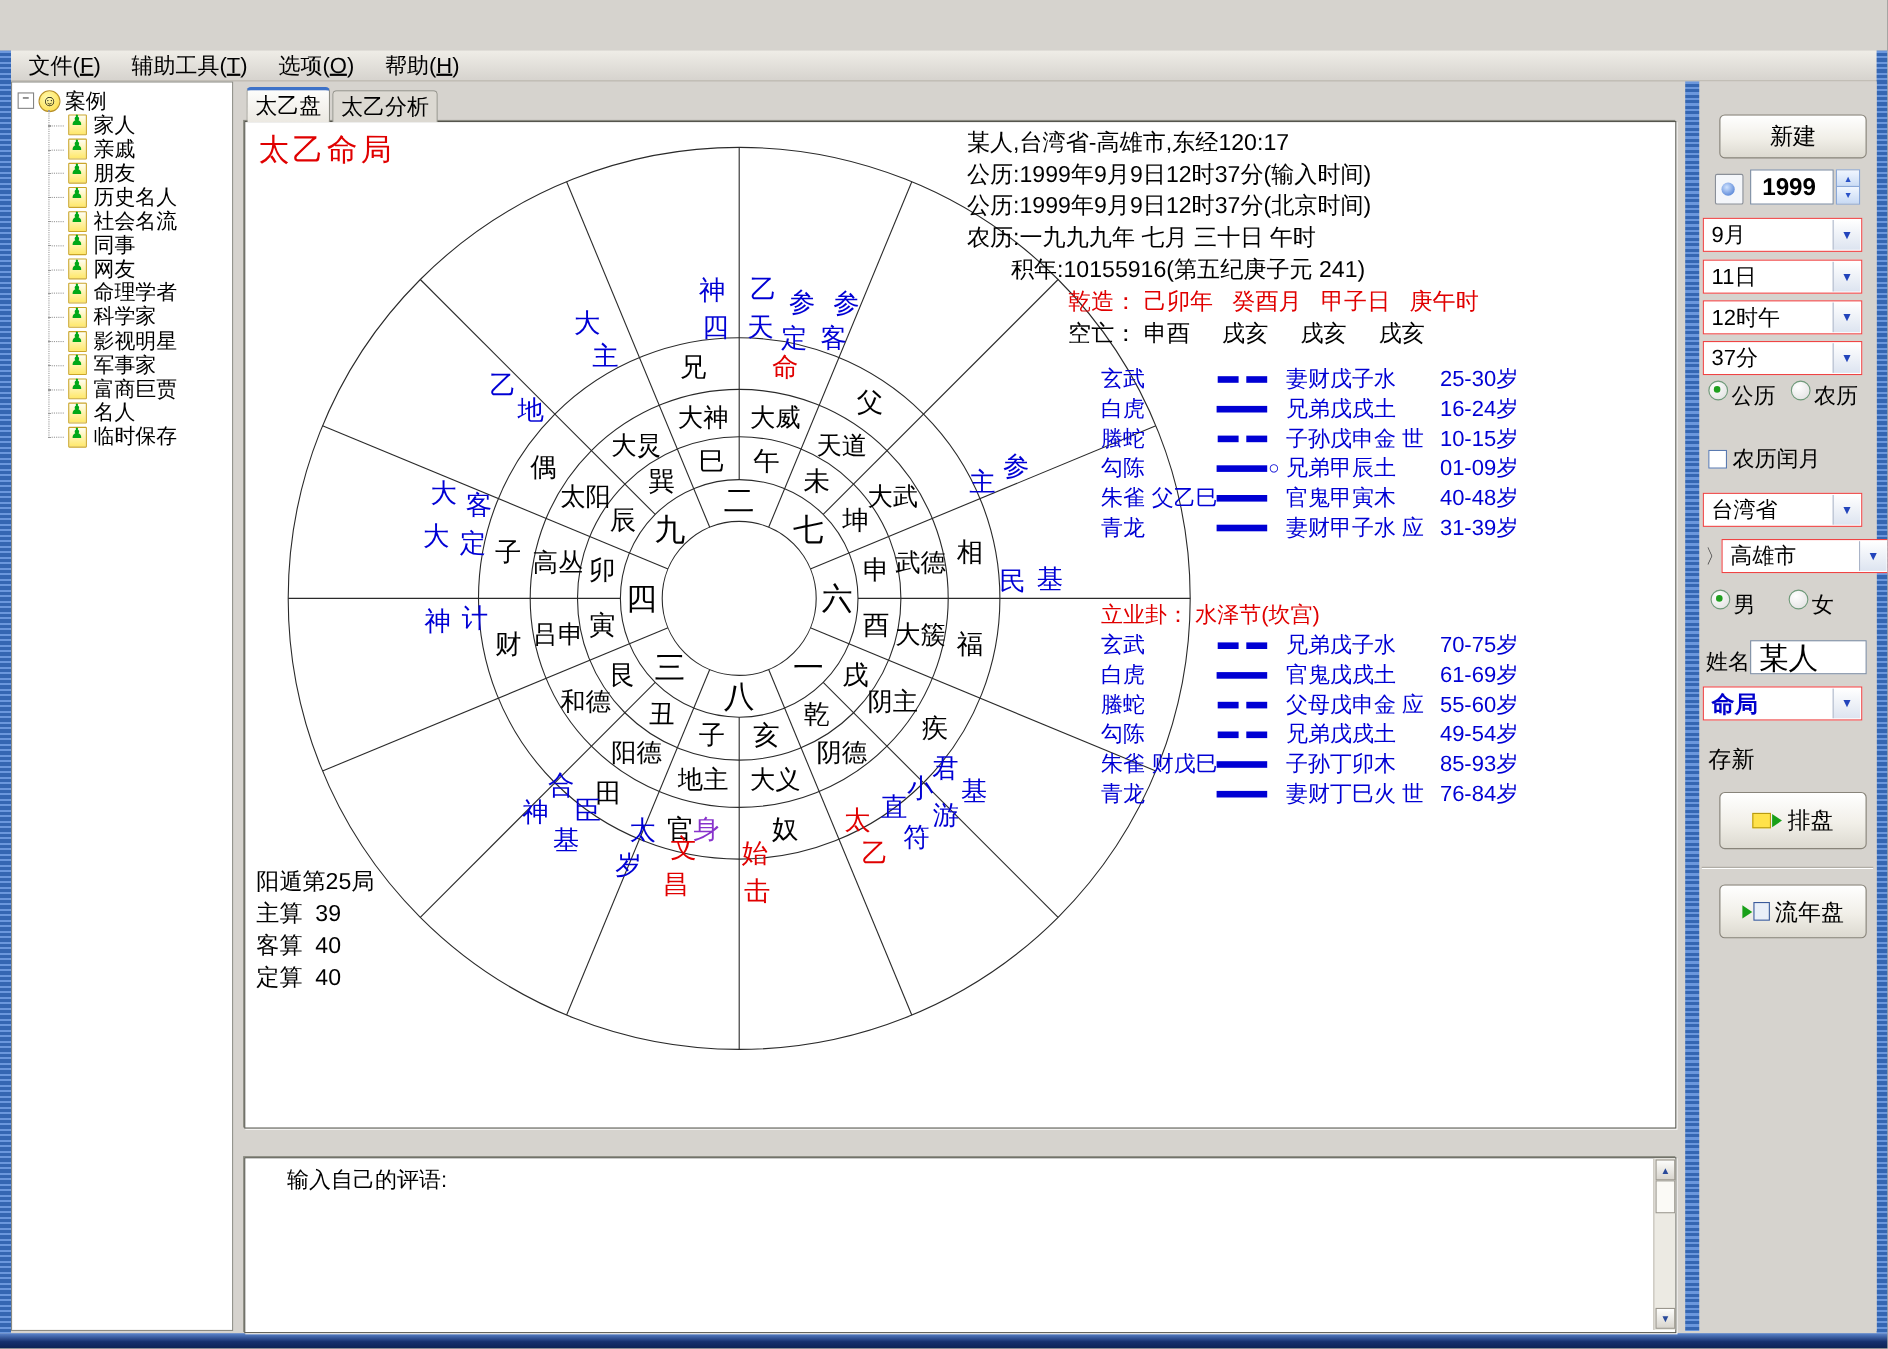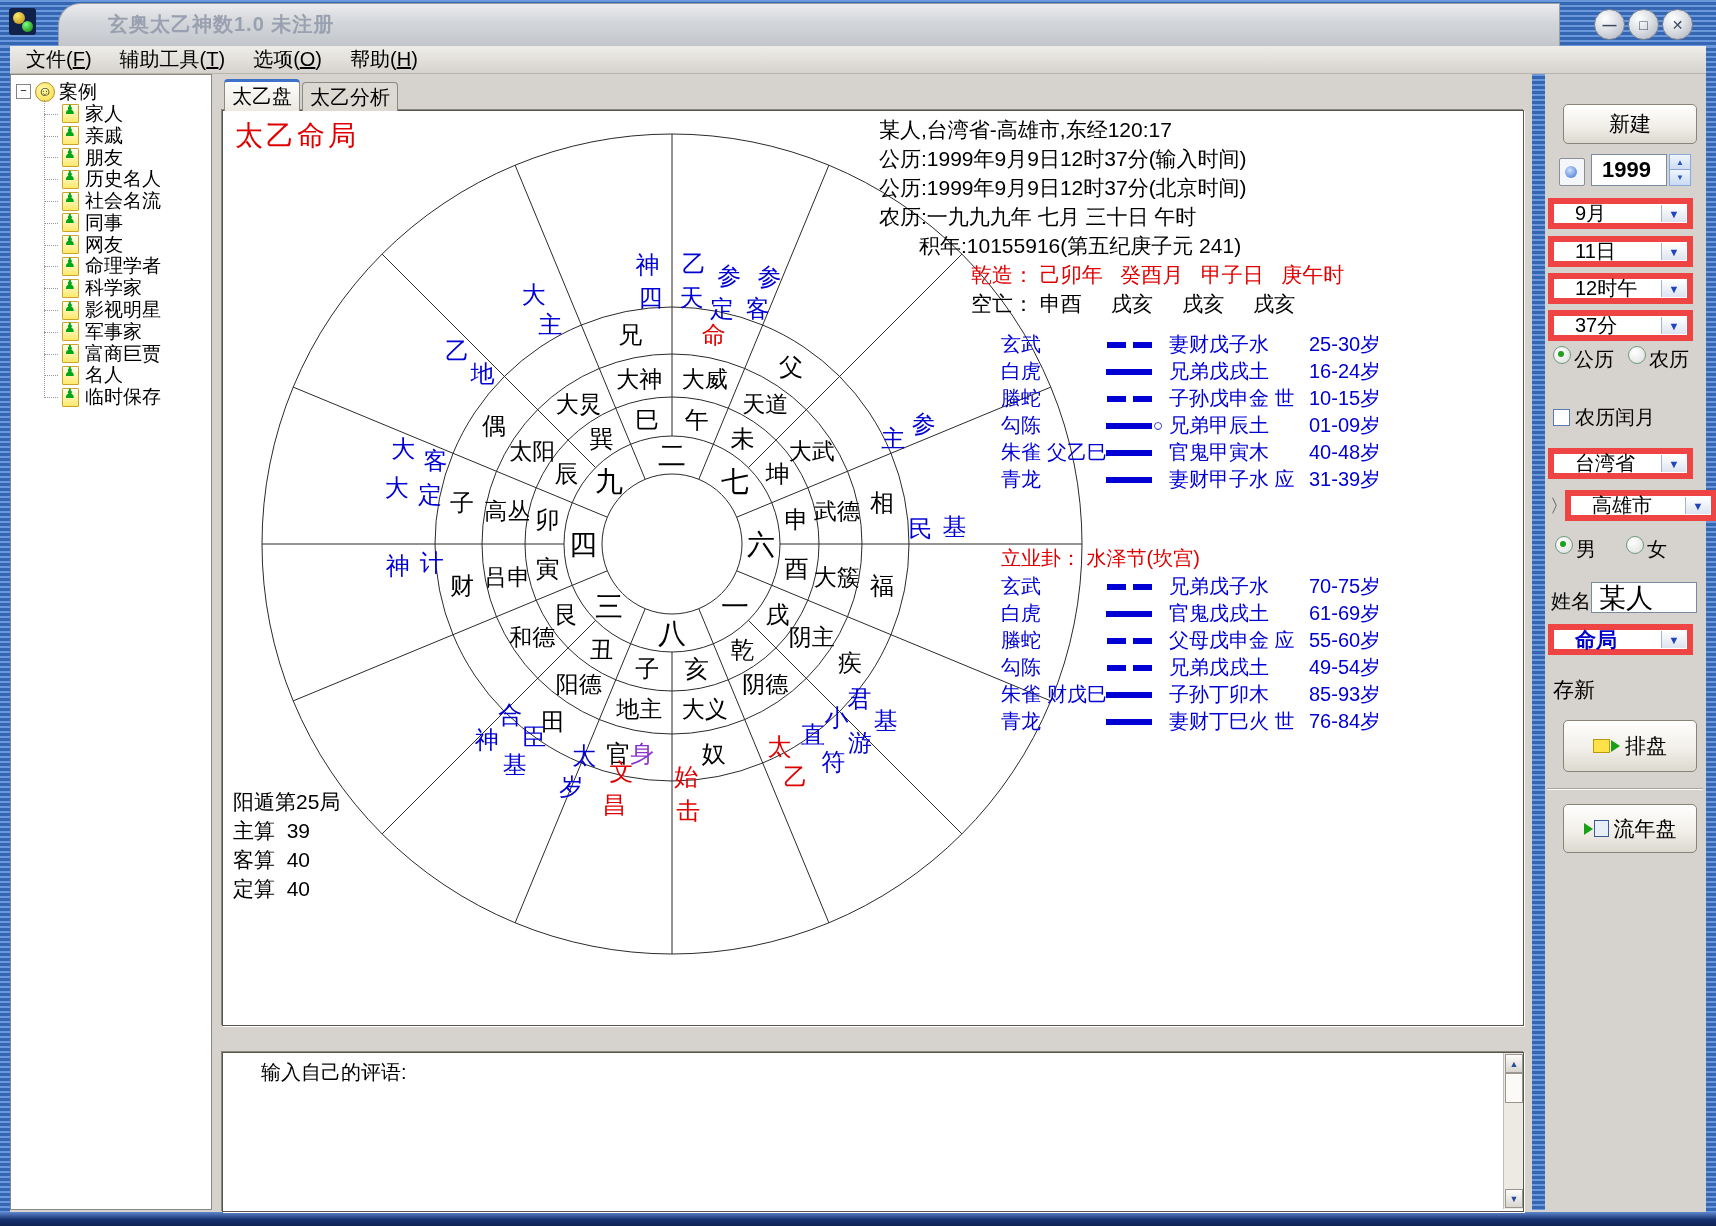--- a/index.html
+++ b/index.html
@@ -92,22 +92,22 @@
   .new-btn{left:18px;top:30px;width:132px;height:38px;font-family:Liberation Serif, serif;}
   .year-icon{position:absolute;left:14px;top:84px;width:24px;height:26px;background:#f4f6fa;border:1px solid #8a8f98;border-radius:2px;}
   .year-icon::after{content:"";position:absolute;left:5px;top:7px;width:12px;height:12px;border-radius:50%;
     background:radial-gradient(circle at 40% 35%,#cfe2ff,#3a6ecc);}
   .year-input{position:absolute;left:46px;top:80px;width:76px;height:32px;border:1px solid #7a8aa0;background:#fff;
     font-size:22px;font-weight:bold;display:flex;align-items:center;padding-left:10px;box-sizing:border-box;}
   .spinner{position:absolute;left:124px;top:80px;width:22px;height:32px;border:1px solid #8aa8d8;box-sizing:border-box;}
   .spin{position:absolute;left:0;width:20px;height:15px;background:linear-gradient(180deg,#f0f6ff,#c8daf4);
     color:#2a52c8;font-size:8px;display:flex;align-items:center;justify-content:center;}
   .spin-up{top:0;} .spin-down{bottom:0;border-top:1px solid #8aa8d8;}
-  .combo{position:absolute;left:3px;width:145px;height:31px;background:#fff;border:6px solid #ef4444;
-    display:flex;align-items:center;font-size:20px;padding-left:21px;box-sizing:border-box;}
+  .combo{position:absolute;left:3px;width:145px;height:31px;background:#fff;border:1px solid #ef4444;
+    display:flex;align-items:center;font-size:20px;padding-left:7px;box-sizing:border-box;}
   .combo .arrow{position:absolute;right:1px;top:1px;bottom:1px;width:24px;
     background:linear-gradient(180deg,#ffffff,#dde4f0);border-left:1px solid #aab4c8;
     display:flex;align-items:center;justify-content:center;color:#2244bb;font-size:11px;}
   .cb-month{top:124px;} .cb-day{top:162px;} .cb-hour{top:199px;} .cb-minute{top:236px;}
   .cb-province{top:374px;} .cb-city{top:416px;left:20px;width:152px;} .cb-mode{top:550px;}
   .cb-mode .val{color:#0000cc;font-weight:bold;font-size:21px;}
   .radio-row{position:absolute;display:flex;align-items:center;font-size:20px;}
   .cal-row{left:8px;top:272px;gap:14px;} .gender-row{left:10px;top:462px;gap:30px;}
   .radio-opt{display:flex;align-items:flex-start;}
   .radio{width:16px;height:16px;border-radius:50%;border:1px solid #6f9a7a;
@@ -125,28 +125,20 @@
   .side-divider{position:absolute;left:2px;top:714px;width:156px;height:1px;background:#a8a49c;border-bottom:1px solid #fff;}
   .icon-note{width:15px;height:12px;background:#ffe24a;border:1px solid #b89a10;margin-right:1px;flex:none;}
   .tri{width:0;height:0;border-left:9px solid #18a018;border-top:6px solid transparent;border-bottom:6px solid transparent;margin-right:5px;flex:none;}
   .icon-page{width:13px;height:15px;background:#e9eff8;border:1px solid #3a5a9a;margin-right:5px;margin-left:-4px;flex:none;}
 </style>
 </head>
 <body>
 
 <div class="window">
 
-  <div class="titlebar stripe">
-    <div class="title-capsule"></div>
-    <div class="app-icon"></div>
-    <div class="title-text">玄奥太乙神数1.0 未注册</div>
-    <div class="win-btn" style="left:1594px;">—</div>
-    <div class="win-btn" style="left:1628px;">□</div>
-    <div class="win-btn" style="left:1662px;">✕</div>
-  </div>
 
   <div class="menubar" id="menubar">
       <div class="menu-item">文件(<u>F</u>)</div>
       <div class="menu-item">辅助工具(<u>T</u>)</div>
       <div class="menu-item">选项(<u>O</u>)</div>
       <div class="menu-item">帮助(<u>H</u>)</div>
     </div>
 
   <div class="edge-l stripe"></div>
   <div class="edge-r stripe"></div>

